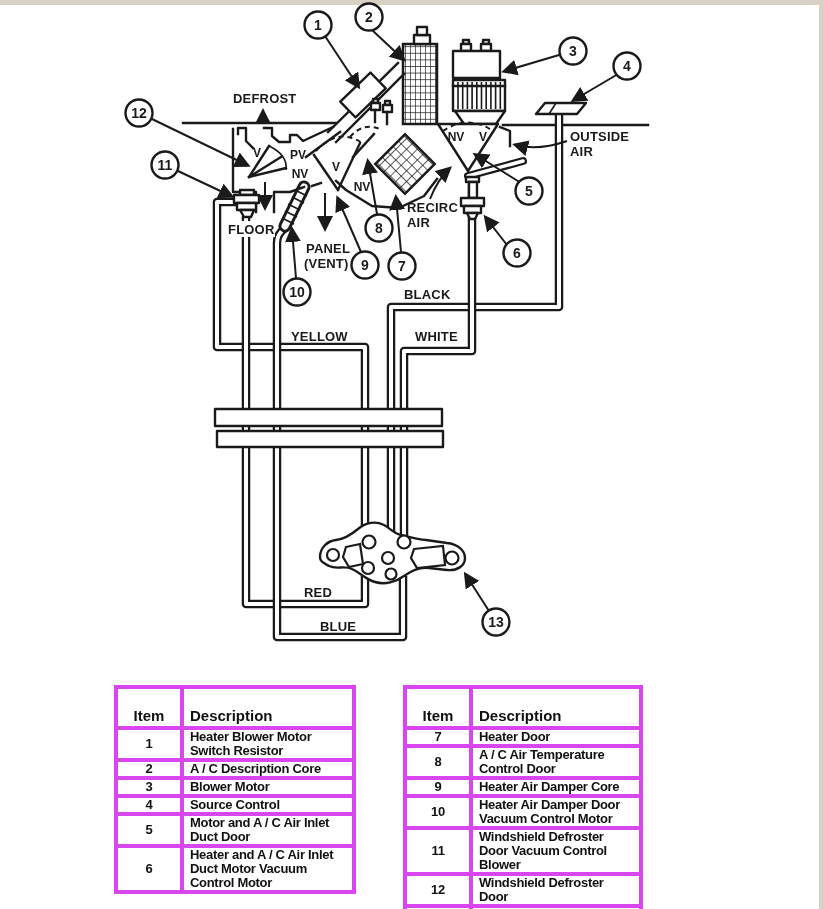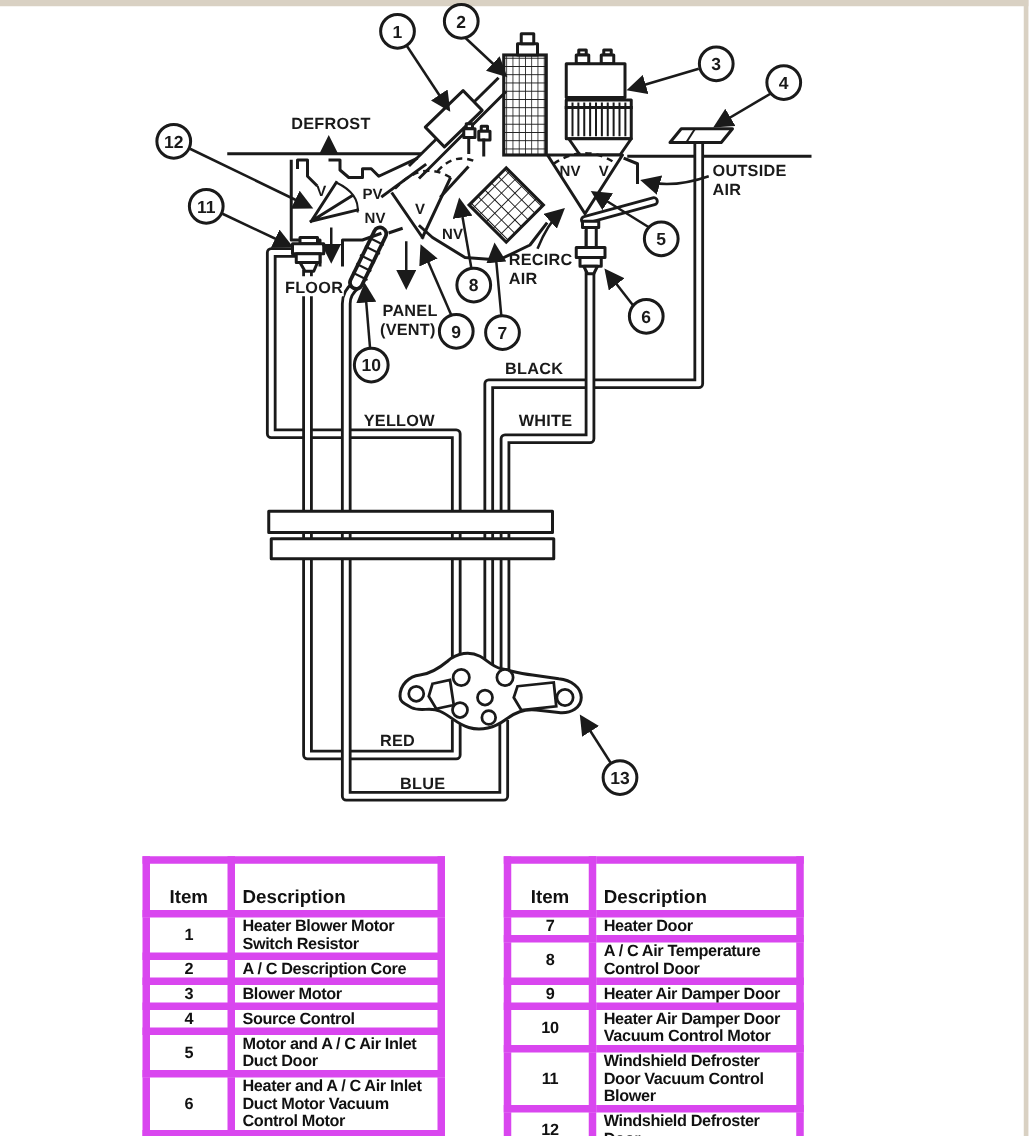--- a/index.html
+++ b/index.html
@@ -15,21 +15,21 @@
   .w{stroke:#1a1a1a;stroke-width:2.4;fill:none;stroke-linejoin:round;stroke-linecap:square;}
   .thin{stroke:#1a1a1a;stroke-width:1.6;fill:none;}
   .dash{stroke:#1a1a1a;stroke-width:2;fill:none;stroke-dasharray:5 4;}
   .tubeO{stroke:#1a1a1a;stroke-width:8.5;fill:none;stroke-linejoin:round;}
   .tubeI{stroke:#ffffff;stroke-width:4;fill:none;stroke-linejoin:round;}
   .part{fill:#ffffff;stroke:#1a1a1a;stroke-width:2.4;stroke-linejoin:round;}
   .lead{stroke:#1a1a1a;stroke-width:2;fill:none;}
   .callout circle{fill:#ffffff;stroke:#1a1a1a;stroke-width:2.4;}
   table.legend{position:absolute;border-collapse:collapse;table-layout:fixed;
        font-size:13px;font-weight:bold;color:#111;letter-spacing:-0.3px;line-height:14px;}
-  table.legend td{border:6px solid #d946ef;padding:0 6px;vertical-align:middle;}
+  table.legend td{border:4px solid #d946ef;padding:0 6px;vertical-align:middle;}
   table.legend td.item{width:50px;text-align:center;}
   table.legend tr.hdr td{height:34px;vertical-align:bottom;font-size:15px;padding-bottom:3px;letter-spacing:0;}
   #table-left{left:114px;top:685px;width:242px;}
   #table-right{left:403px;top:685px;width:240px;}
 </style>
 </head>
 <body>
 
 <div id="page">
   <div id="scan-edge-top"></div>
@@ -346,21 +346,21 @@
     <tr>
           <td class="item">7</td>
           <td>Heater Door</td>
         </tr>
     <tr>
           <td class="item">8</td>
           <td>A / C Air Temperature Control Door</td>
         </tr>
     <tr>
           <td class="item">9</td>
-          <td>Heater Air Damper Door</td>
+          <td>Heater Air Damper Core</td>
         </tr>
     <tr>
           <td class="item">10</td>
           <td>Heater Air Damper Door Vacuum Control Motor</td>
         </tr>
     <tr>
           <td class="item">11</td>
           <td>Windshield Defroster Door Vacuum Control Blower</td>
         </tr>
     <tr>

